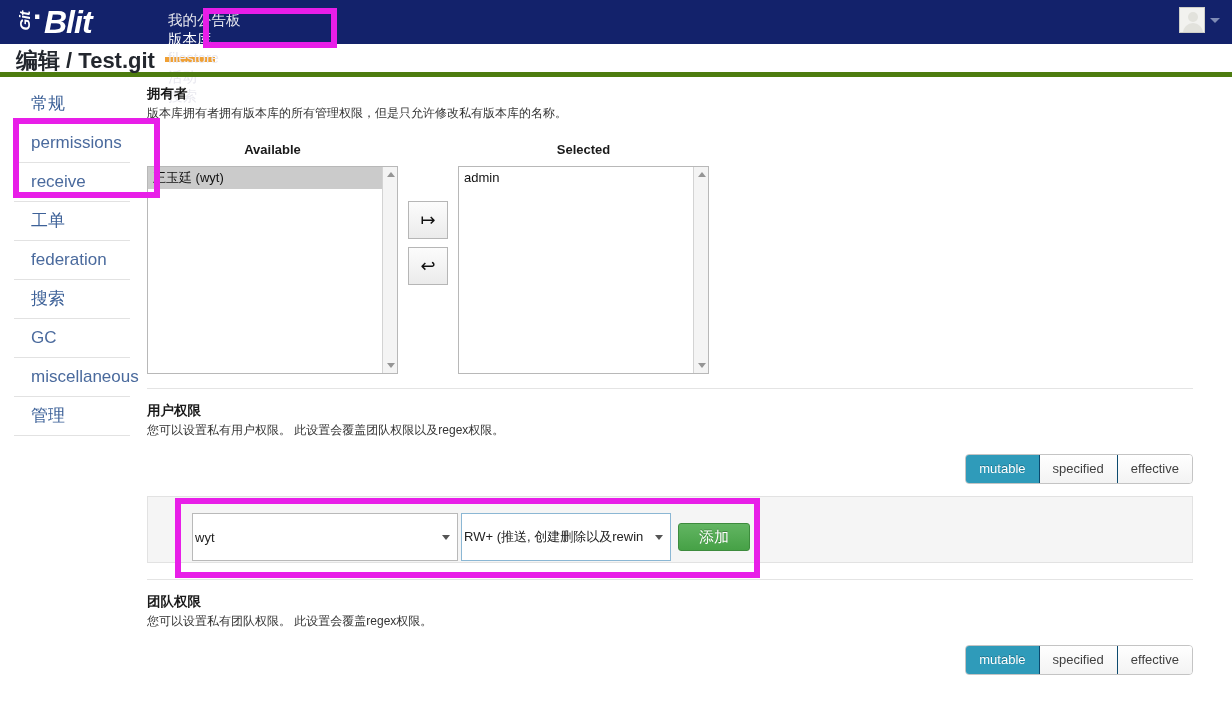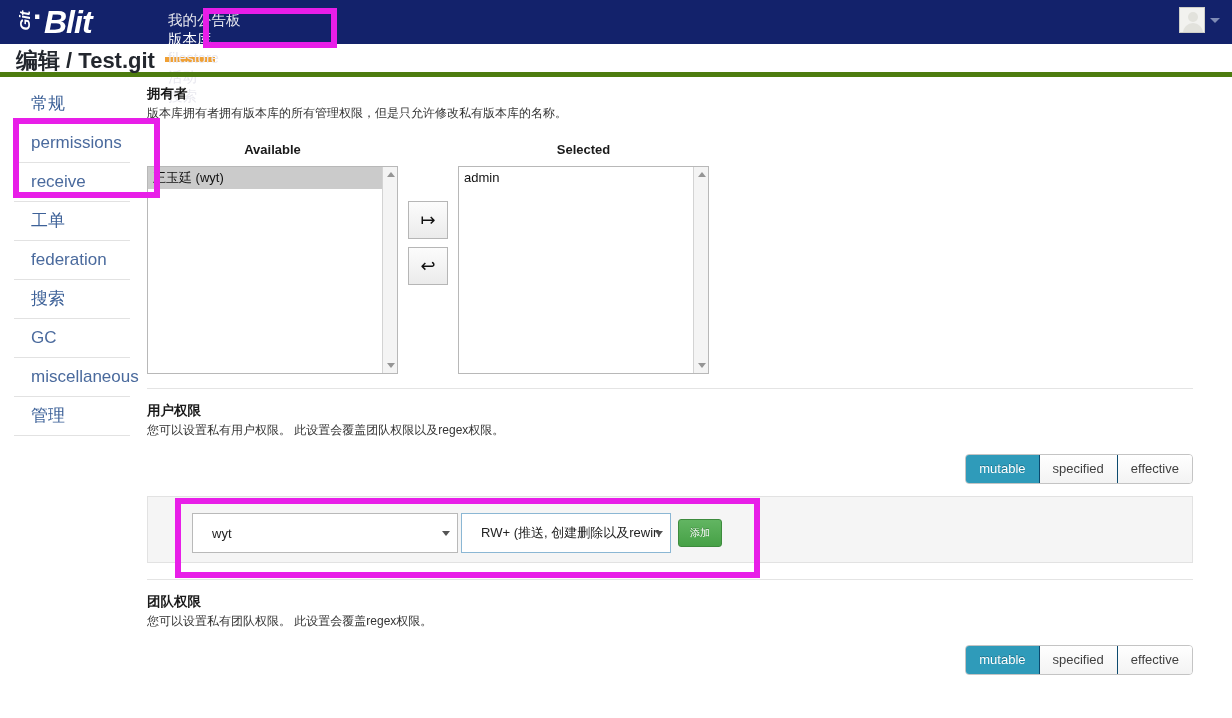--- a/index.html
+++ b/index.html
@@ -244,51 +244,51 @@
     background: #f5f5f5;
     border: 1px solid #e2e2e2;
     height: 67px;
     position: relative;
   }
   .perm-row {
     position: absolute; left: 44px; top: 16px;
     display: flex; align-items: center;
   }
   .sel {
-    height: 40px;
+    height: 48px;
     background: #ffffff;
     border: 1px solid #b9b9b9;
     font-size: 13px;
     color: #222222;
     display: flex; align-items: center;
-    padding: 0 8px 0 19px;
+    padding: 0 8px 0 2px;
     position: relative;
     cursor: pointer;
     overflow: hidden;
     white-space: nowrap;
   }
   .sel-user { width: 266px; }
   .sel-perm { width: 210px; border-color: #8bb7d4; margin-left: 3px; }
   .sel-caret {
     position: absolute; right: 7px; top: 50%;
     margin-top: -2px;
     width: 0; height: 0;
     border-left: 4px solid transparent;
     border-right: 4px solid transparent;
     border-top: 5px solid #555555;
   }
   .btn-add {
     margin-left: 7px;
     height: 28px;
-    padding: 0 11px;
+    padding: 0 20px;
     background: linear-gradient(#62b562, #46a146);
     border: 1px solid #3d8b3d;
     border-radius: 3px;
     color: #ffffff;
-    font-size: 10px;
+    font-size: 15px;
     line-height: 26px;
     cursor: pointer;
     text-shadow: 0 -1px 0 rgba(0,0,0,.25);
   }
 
   
   .hl {
     position: absolute;
     border: 6px solid #e81ee8;
     pointer-events: none;

